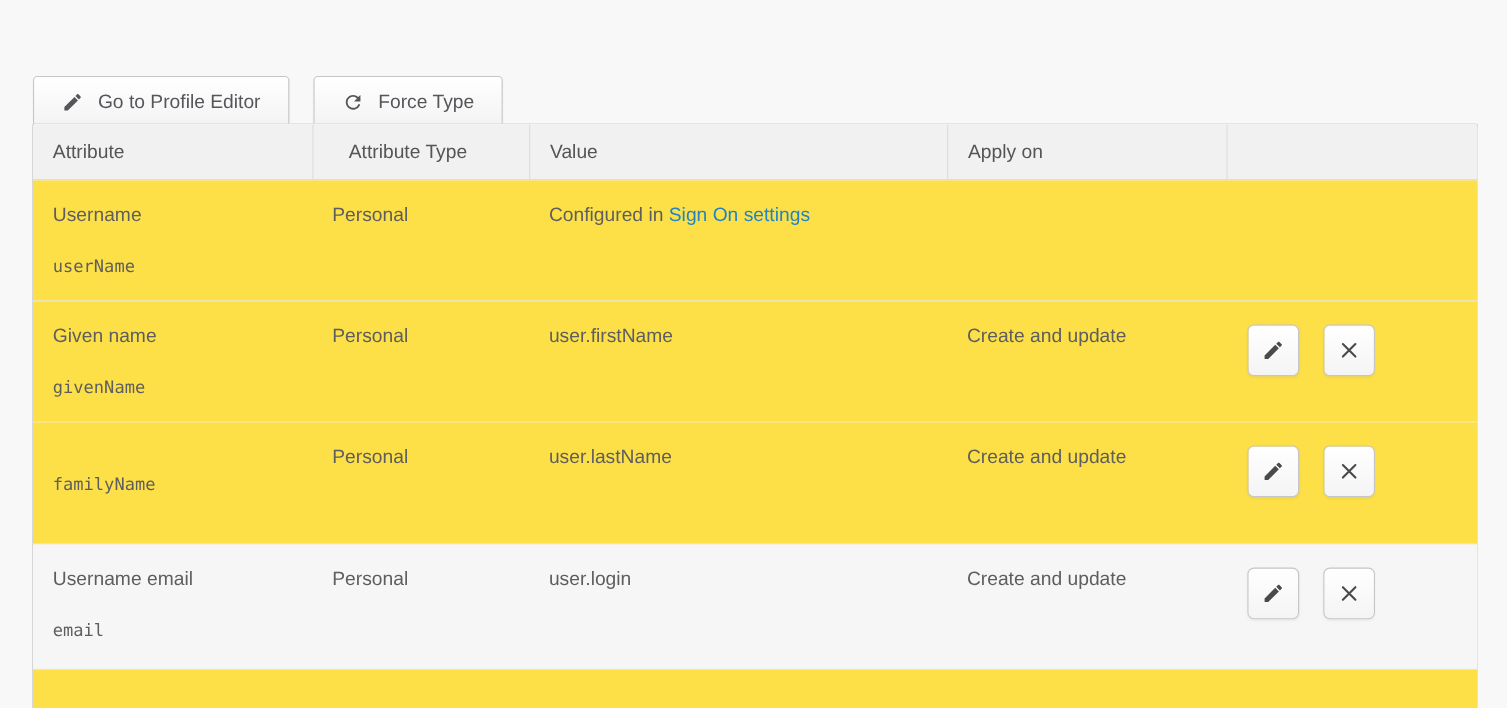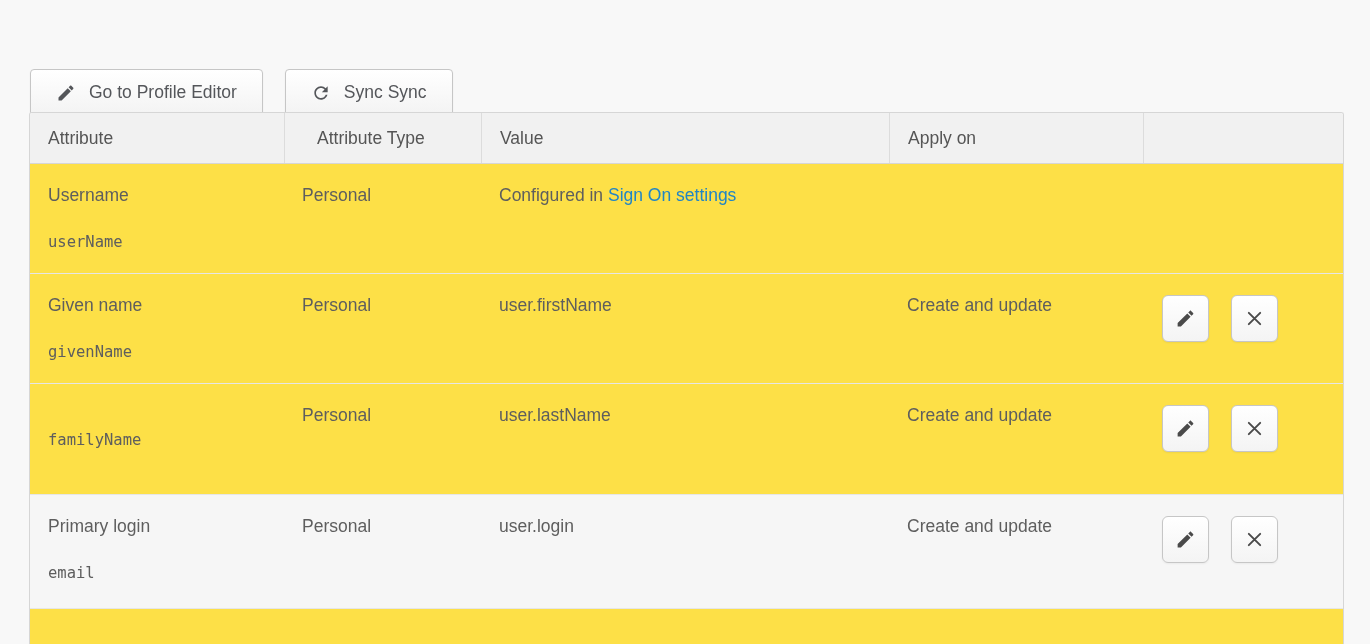--- a/index.html
+++ b/index.html
@@ -38,21 +38,21 @@
   }
   .thead { display:flex; height:51px; background:#f1f1f1; border-bottom:1px solid #d6d6d6; }
   .th {
     display:flex; align-items:center;
     padding-left:18px; font-size:17.5px; color:#555;
     border-left:1px solid #dcdcdc;
   }
   .th:first-child { border-left:none; }
 
   .c1 { width:254px; } .c2 { width:197px;padding-left:32px; } .c3 { width:380px; }
-  .c4 { width:254px;margin-left:28px; } .c5 { flex:1; }
+  .c4 { width:254px; } .c5 { flex:1; }
 
   .row { display:flex; background:#fde047; border-bottom:1px solid #e6e6e6; }
   .row.h110 { height:110px; } .row.h111 { height:111px; } .row.h114 { height:114px; }
   .row.highlight { background:#f6f6f6; }
   .row.filler { height:40px; border-bottom:none; }
 
   .cell { padding:20px 18px 0 18px; font-size:17.5px; line-height:22px; }
   .attr-name {
     margin-top:25px;
     font-family:"DejaVu Sans Mono","Liberation Mono",monospace;
@@ -82,21 +82,21 @@
         </svg>
     </span>
     <span>Go to Profile Editor</span>
   </button>
   <button class="btn">
     <span class="btn-icon">
       <svg viewBox="0 0 24 24">
           <path d="M17.65 6.35C16.2 4.9 14.21 4 12 4c-4.42 0-7.99 3.58-7.99 8s3.57 8 7.99 8c3.73 0 6.84-2.55 7.73-6h-2.08c-.82 2.33-3.04 4-5.65 4-3.31 0-6-2.69-6-6s2.69-6 6-6c1.66 0 3.14.69 4.22 1.78L13 11h7V4l-2.35 2.35z"></path>
         </svg>
     </span>
-    <span>Sync Sync</span>
+    <span>Force Type</span>
   </button>
 </div>
 
 <div class="table">
 
   <div class="thead">
     <div class="th c1">Attribute</div>
     <div class="th c2">Attribute Type</div>
     <div class="th c3">Value</div>
     <div class="th c4">Apply on</div>
@@ -154,21 +154,21 @@
       <button class="icon-btn">
         <svg viewBox="0 0 24 24">
             <path d="M5.5 5.5 L18.5 18.5 M18.5 5.5 L5.5 18.5" stroke="#4a4a4a" stroke-width="2.2" fill="none" stroke-linecap="round"></path>
           </svg>
       </button>
     </div>
   </div>
 
   <div class="row h114 highlight">
     <div class="cell c1">
-      <div>Primary login</div>
+      <div>Username email</div>
       <div class="attr-name">email</div>
     </div>
     <div class="cell c2">Personal</div>
     <div class="cell c3">user.login</div>
     <div class="cell c4">Create and update</div>
     <div class="c5 actions">
       <button class="icon-btn">
         <svg viewBox="0 0 24 24">
             <path fill="#4a4a4a" d="M3 17.25V21h3.75L17.81 9.94l-3.75-3.75L3 17.25zM20.71 7.04c.39-.39.39-1.02 0-1.41l-2.34-2.34c-.39-.39-1.02-.39-1.41 0l-1.83 1.83 3.75 3.75 1.83-1.83z"></path>
           </svg>

